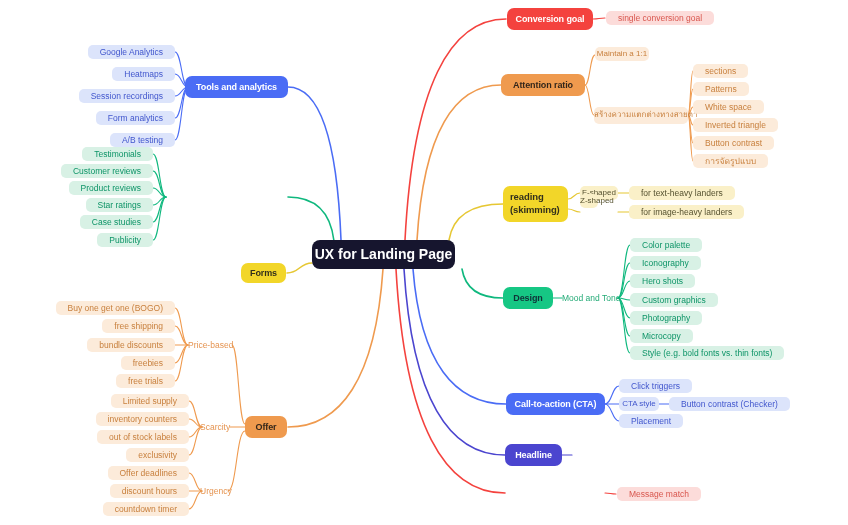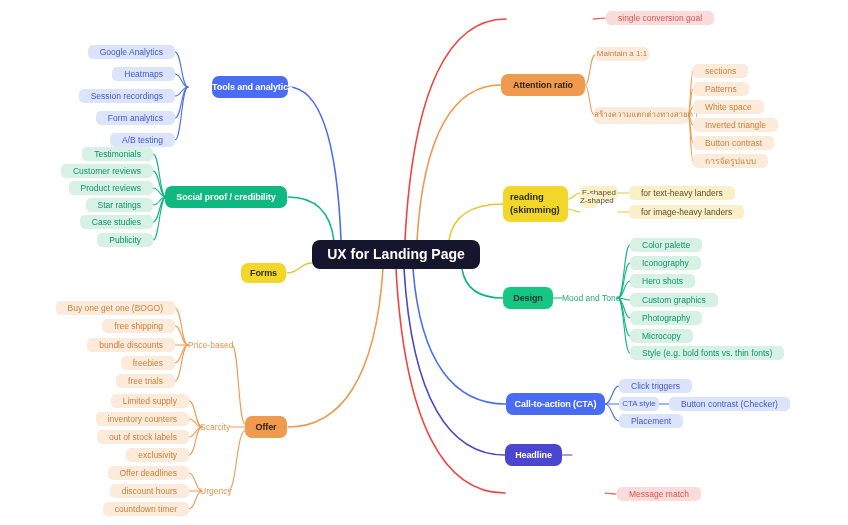--- a/index.html
+++ b/index.html
@@ -97,30 +97,29 @@
       <path d="M618,298 C624,298 624,336 630,336" fill="none" stroke="#0fb87e" stroke-width="1.1" stroke-linecap="round"></path>
       <path d="M618,298 C624,298 624,353 630,353" fill="none" stroke="#0fb87e" stroke-width="1.1" stroke-linecap="round"></path>
       <path d="M605,404 C612,404 612,386 619,386" fill="none" stroke="#4a6cf5" stroke-width="1.1" stroke-linecap="round"></path>
       <path d="M605,404 C612,404 612,404 619,404" fill="none" stroke="#4a6cf5" stroke-width="1.1" stroke-linecap="round"></path>
       <path d="M605,404 C612,404 612,421 619,421" fill="none" stroke="#4a6cf5" stroke-width="1.1" stroke-linecap="round"></path>
       <path d="M657,404 C663,404 663,404 669,404" fill="none" stroke="#4a6cf5" stroke-width="1.1" stroke-linecap="round"></path>
       <path d="M562,455 C567,455 567,455 572,455" fill="none" stroke="#4b45cf" stroke-width="1.1" stroke-linecap="round"></path>
       <path d="M605,493 C610.5,493 610.5,494 616,494" fill="none" stroke="#f4423e" stroke-width="1.1" stroke-linecap="round"></path>
     </svg>
 
-  <div class="n big" style="left:312px;top:240px;width:168px">UX for Landing Page</div>
+  <div class="n big" style="left:312px;top:240px;width:143px">UX for Landing Page</div>
 
-  <div class="n main blue" style="right:560px;top:76px;width:76px">Tools and analytics</div>
+  <div class="n main blue" style="right:560px;top:76px;width:103px">Tools and analytics</div>
   <div class="n leaf blue-l" style="right:673px;top:45px">Google Analytics</div>
   <div class="n leaf blue-l" style="right:673px;top:67px">Heatmaps</div>
   <div class="n leaf blue-l" style="right:673px;top:89px">Session recordings</div>
   <div class="n leaf blue-l" style="right:673px;top:111px">Form analytics</div>
   <div class="n leaf blue-l" style="right:673px;top:133px">A/B testing</div>
 
-  <div class="n main green" style="right:561px;top:186px;width:122px">Social proof / credibility</div>
   <div class="n leaf green-l" style="right:695px;top:147px">Testimonials</div>
   <div class="n leaf green-l" style="right:695px;top:164px">Customer reviews</div>
   <div class="n leaf green-l" style="right:695px;top:181px">Product reviews</div>
   <div class="n leaf green-l" style="right:695px;top:198px">Star ratings</div>
   <div class="n leaf green-l" style="right:695px;top:215px">Case studies</div>
   <div class="n leaf green-l" style="right:695px;top:233px">Publicity</div>
 
   <div class="n main yellow" style="right:562px;top:263px;width:45px;height:20px;padding:4px 0">Forms</div>
 
   <div class="n main orange" style="right:561px;top:416px;width:42px">Offer</div>
@@ -133,20 +132,21 @@
   <div class="n plain t-orange" style="right:618px;top:421px;width:30px">Scarcity</div>
   <div class="n leaf orange-l" style="right:659px;top:394px">Limited supply</div>
   <div class="n leaf orange-l" style="right:659px;top:412px">inventory counters</div>
   <div class="n leaf orange-l" style="right:659px;top:430px">out of stock labels</div>
   <div class="n leaf orange-l" style="right:659px;top:448px">exclusivity</div>
   <div class="n plain t-orange" style="right:620px;top:485px;width:28px">Urgency</div>
   <div class="n leaf orange-l" style="right:659px;top:466px">Offer deadlines</div>
   <div class="n leaf orange-l" style="right:659px;top:484px">discount hours</div>
   <div class="n leaf orange-l" style="right:659px;top:502px">countdown timer</div>
 
+  <div class="n main red" style="left:507px;top:8px;width:86px">Conversion goal</div>
   <div class="n leaf red-l" style="left:606px;top:11px">single conversion goal</div>
 
   <div class="n main orange" style="left:501px;top:74px;width:84px">Attention ratio</div>
   <div class="n mid orange-l" style="left:595px;top:47px;width:54px">Maintain a 1:1</div>
   <div class="n mid orange-l" style="left:594px;top:107px;width:94px;height:17px;padding:3px 0">สร้างความแตกต่างทางสายตา</div>
   <div class="n leaf orange-l" style="left:693px;top:64px">sections</div>
   <div class="n leaf orange-l" style="left:693px;top:82px">Patterns</div>
   <div class="n leaf orange-l" style="left:693px;top:100px">White space</div>
   <div class="n leaf orange-l" style="left:693px;top:118px">Inverted triangle</div>
   <div class="n leaf orange-l" style="left:693px;top:136px">Button contrast</div>

